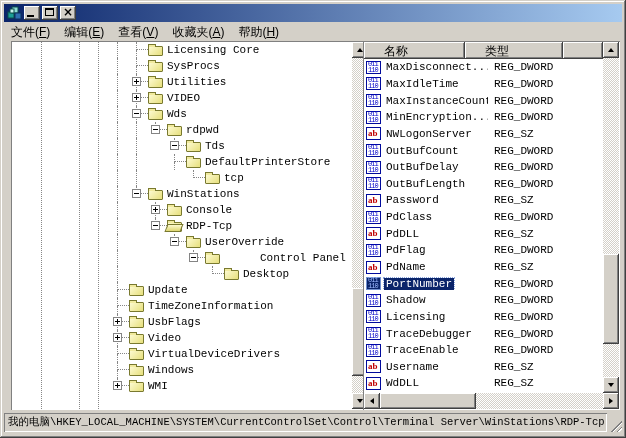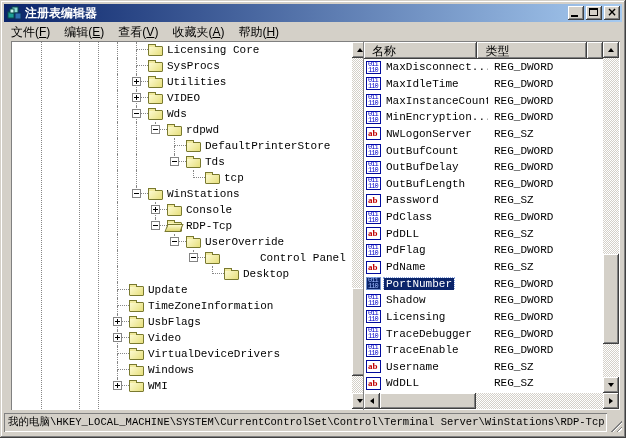--- a/index.html
+++ b/index.html
@@ -39,21 +39,21 @@
   .ebox .bv{position:absolute;left:3px;top:1px;width:1px;height:5px;background:#000;}
   .folder{position:absolute;top:4px;width:15px;height:10px;background:linear-gradient(135deg,#fdfad0,#e6df7c);
     border:1px solid #79792f;border-radius:0 1px 1px 1px;}
   .folder::before{content:"";position:absolute;left:-1px;top:-3px;width:6px;height:2px;background:#f1ea9e;
     border:1px solid #79792f;border-bottom:none;}
   .folder.open::after{content:"";position:absolute;left:-2px;bottom:-1px;width:14px;height:6px;
     background:linear-gradient(#fdfad0,#ded671);border:1px solid #79792f;transform:skewX(-22deg);}
   .tlabel{position:absolute;top:2px;line-height:13px;color:#000;}
   
   .lheader{position:absolute;left:1px;top:1px;right:17px;height:17px;display:flex;background:#d4d0c8;font-size:12px;}
-  .hcell{height:17px;padding:1px 8px 0;white-space:nowrap;overflow:hidden;background:#d4d0c8;
+  .hcell{height:17px;padding:1px 20px 0;white-space:nowrap;overflow:hidden;background:#d4d0c8;
     box-shadow:inset -1px -1px #404040,inset 1px 1px #fff,inset -2px -2px #808080,inset 2px 2px #d4d0c8;}
   .listrows{position:absolute;left:1px;top:18px;right:17px;bottom:17px;background:#fff;overflow:hidden;
     font-family:"Liberation Mono",monospace;font-size:11px;}
   .lrow{display:flex;align-items:center;height:16.65px;white-space:nowrap;}
   .ncell{display:flex;align-items:center;width:124px;flex:0 0 auto;overflow:hidden;padding-left:2px;}
   .vicon{position:relative;width:15px;height:13px;flex:0 0 auto;margin-right:3px;background:#fff;
     border:1px solid #000a9c;font-family:"Liberation Mono",monospace;}
   .vicon.dw::before{content:"011";position:absolute;left:1px;top:-1px;font-size:7px;line-height:7px;color:#0000c8;letter-spacing:-1px;}
   .vicon.dw::after{content:"110";position:absolute;left:1px;top:5px;font-size:7px;line-height:7px;color:#0000c8;letter-spacing:-1px;}
   .vicon.sz::before{content:"ab";position:absolute;left:1px;top:0px;font:bold 9px "Liberation Serif",serif;color:#c00000;}
@@ -91,21 +91,20 @@
 
 <div class="window" style="--tb1: #0a246a; --tb2: #a6caf0; --sel: #0a246a;">
 
   <div class="titlebar">
     <svg width="16" height="16">
       <rect x="2" y="7" width="6" height="6" fill="#1b9e96" stroke="#0b4f4b"></rect>
       <rect x="6" y="2" width="6" height="6" fill="#8fdcd4" stroke="#0b4f4b"></rect>
       <rect x="9" y="8" width="6" height="6" fill="#2e6fb0" stroke="#0b2f5c"></rect>
       <rect x="4" y="4" width="4" height="4" fill="#c8f2ee" stroke="#0b4f4b"></rect>
     </svg>
-    <span class="apptitle">注册表编辑器</span>
     <span class="tbtn">
         <span class="g-min"></span>
       </span>
     <span class="tbtn">
         <span class="g-max"></span>
       </span>
     <span class="tbtn">
         <span class="g-x">×</span>
       </span>
   </div>
@@ -182,35 +181,35 @@
           <span class="ebox" style="left: 139px;">
             <span class="bh"></span>
           </span>
           <span class="folder" style="left: 155px;"></span>
           <span class="tlabel" style="left: 174px;">rdpwd</span>
         </div>
         <div class="trow">
           <span class="gv" style="left: 105px;"></span>
           <span class="gv" style="left: 124px;"></span>
           <span class="gv gvt" style="left: 162px;"></span>
+          <span class="gh" style="left: 163px; width: 11px;"></span>
+          <span class="ebox" style="left: 158px;">
+            <span class="bh"></span>
+          </span>
+          <span class="folder" style="left: 174px;"></span>
+          <span class="tlabel" style="left: 193px;">Tds</span>
+        </div>
+        <div class="trow">
+          <span class="gv" style="left: 105px;"></span>
+          <span class="gv" style="left: 124px;"></span>
+          <span class="gv gvt" style="left: 162px;"></span>
           <span class="gv gvb" style="left: 162px;"></span>
           <span class="gh" style="left: 163px; width: 11px;"></span>
           <span class="folder" style="left: 174px;"></span>
           <span class="tlabel" style="left: 193px;">DefaultPrinterStore</span>
-        </div>
-        <div class="trow">
-          <span class="gv" style="left: 105px;"></span>
-          <span class="gv" style="left: 124px;"></span>
-          <span class="gv gvt" style="left: 162px;"></span>
-          <span class="gh" style="left: 163px; width: 11px;"></span>
-          <span class="ebox" style="left: 158px;">
-            <span class="bh"></span>
-          </span>
-          <span class="folder" style="left: 174px;"></span>
-          <span class="tlabel" style="left: 193px;">Tds</span>
         </div>
         <div class="trow">
           <span class="gv" style="left: 105px;"></span>
           <span class="gv" style="left: 124px;"></span>
           <span class="gv gvt" style="left: 181px;"></span>
           <span class="gh" style="left: 182px; width: 11px;"></span>
           <span class="folder" style="left: 193px;"></span>
           <span class="tlabel" style="left: 212px;">tcp</span>
         </div>
         <div class="trow">

